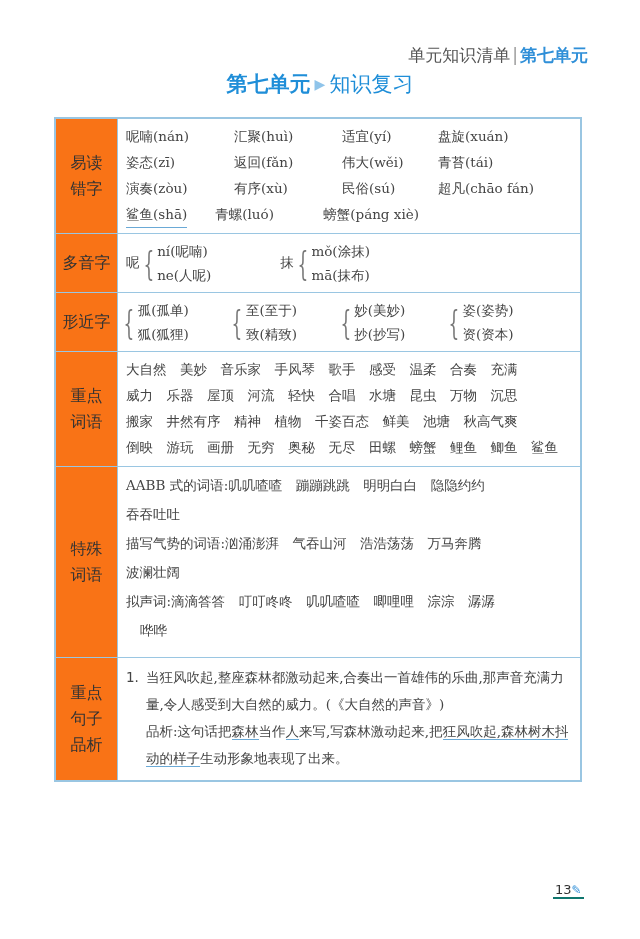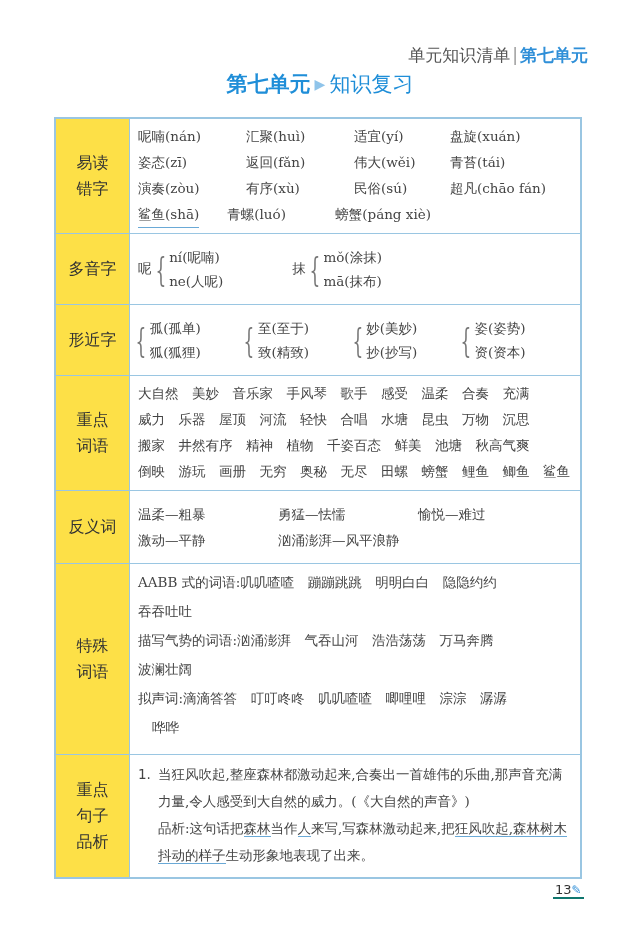--- a/index.html
+++ b/index.html
@@ -8,21 +8,21 @@
   .header-tag { position:absolute; top:44px; right:52px; font-size:17px; color:#555; }
   .header-tag .sep { color:#999; margin:0 2px; }
   .header-tag .unit { color:#2f8fd8; font-weight:bold; }
   .page-title { position:absolute; top:70px; left:0; width:640px; text-align:center; font-size:21px; }
   .page-title .t1 { color:#1f8ed8; font-weight:bold; }
   .page-title .arrow { color:#8fc4ea; font-size:14px; margin:0 4px; position:relative; top:-2px; }
   .page-title .t2 { color:#1f8ed8; }
   table.review { position:absolute; top:117px; left:54px; width:528px; border-collapse:collapse;
                  border:2px solid #9ac6e2; }
   table.review td { border:1px solid #9ac6e2; vertical-align:middle; }
-  td.label { width:57px; background:#fde047; text-align:center; font-size:16px; color:#333; line-height:26px; padding:8px; }
+  td.label { width:57px; background:#f97316; text-align:center; font-size:16px; color:#333; line-height:26px; padding:2px; }
   td.content { font-family:"DejaVu Serif", serif; font-size:13.5px; color:#444; padding:2px 8px; }
   .row-line { height:26px; line-height:26px; white-space:nowrap; }
   .col { display:inline-block; }
   .poly { display:inline-flex; align-items:center; }
   .brace { font-size:34px; color:#777; font-weight:100; line-height:40px; transform:scaleX(0.5); display:inline-block; margin:0 -2px; }
   .poly .opts div { height:24px; line-height:24px; }
   .ul { border-bottom:1px solid #6aa9d6; }
   .sent { line-height:27px; white-space:normal; }
   .page-num { position:absolute; top:882px; left:553px; font-size:13px; color:#333; border-bottom:2px solid #0f766e; padding:0 2px; }
   .pen { color:#2f8fd8; font-size:12px; }
@@ -117,27 +117,20 @@
         </td>
     <td class="content" style="padding-top:4px;padding-bottom:6px;">
       <div class="row-line">大自然　美妙　音乐家　手风琴　歌手　感受　温柔　合奏　充满</div>
       <div class="row-line">威力　乐器　屋顶　河流　轻快　合唱　水塘　昆虫　万物　沉思</div>
       <div class="row-line">搬家　井然有序　精神　植物　千姿百态　鲜美　池塘　秋高气爽</div>
       <div class="row-line">倒映　游玩　画册　无穷　奥秘　无尽　田螺　螃蟹　鲤鱼　鲫鱼　鲨鱼</div>
     </td>
   </tr>
 
 
-  <tr>
-    <td class="label" style="height:56px">反义词</td>
-    <td class="content">
-      <div class="row-line"><span class="col" style="width:140px">温柔—粗暴</span><span class="col" style="width:140px">勇猛—怯懦</span><span class="col">愉悦—难过</span></div>
-      <div class="row-line"><span class="col" style="width:140px">激动—平静</span><span class="col">汹涌澎湃—风平浪静</span></div>
-    </td>
-  </tr>
 
   <tr>
     <td class="label">
           <div>特殊</div>
           <div>词语</div>
         </td>
     <td class="content" style="padding-top:4px;padding-bottom:12px;">
       <div class="row-line" style="height:29px;line-height:29px">AABB 式的词语:叽叽喳喳　蹦蹦跳跳　明明白白　隐隐约约</div>
       <div class="row-line" style="height:29px;line-height:29px">吞吞吐吐</div>
       <div class="row-line" style="height:29px;line-height:29px">描写气势的词语:汹涌澎湃　气吞山河　浩浩荡荡　万马奔腾</div>

